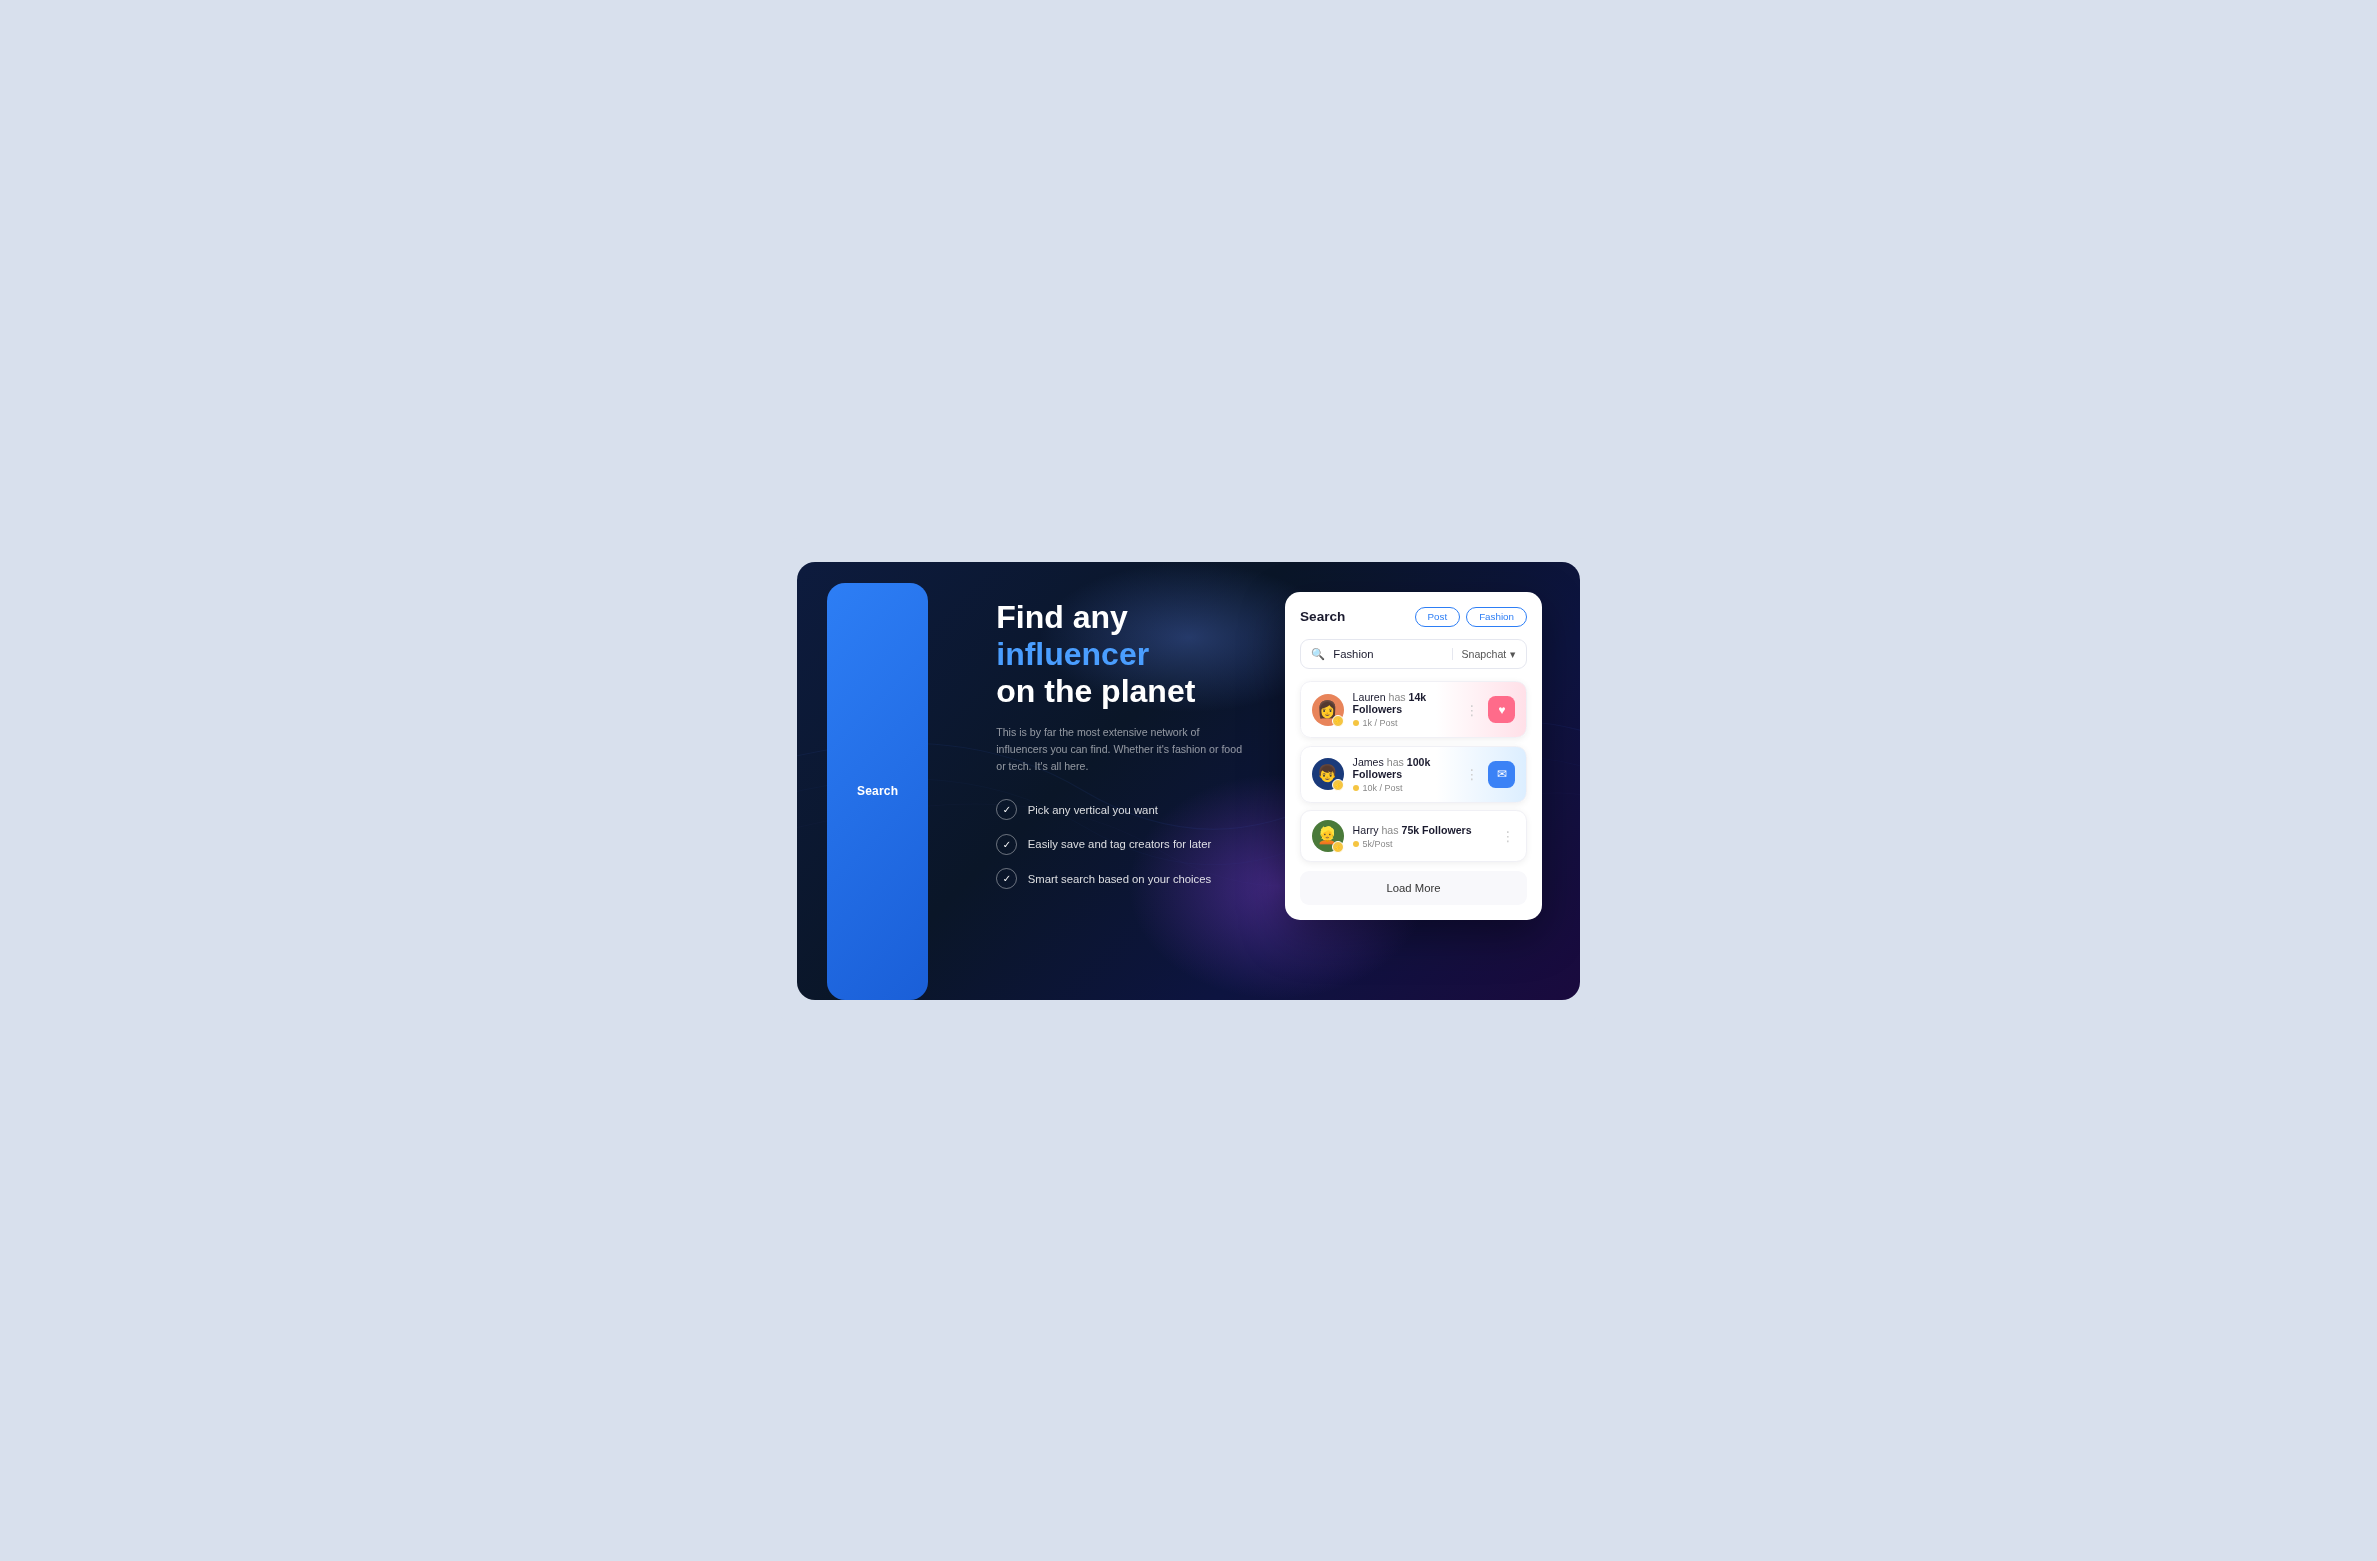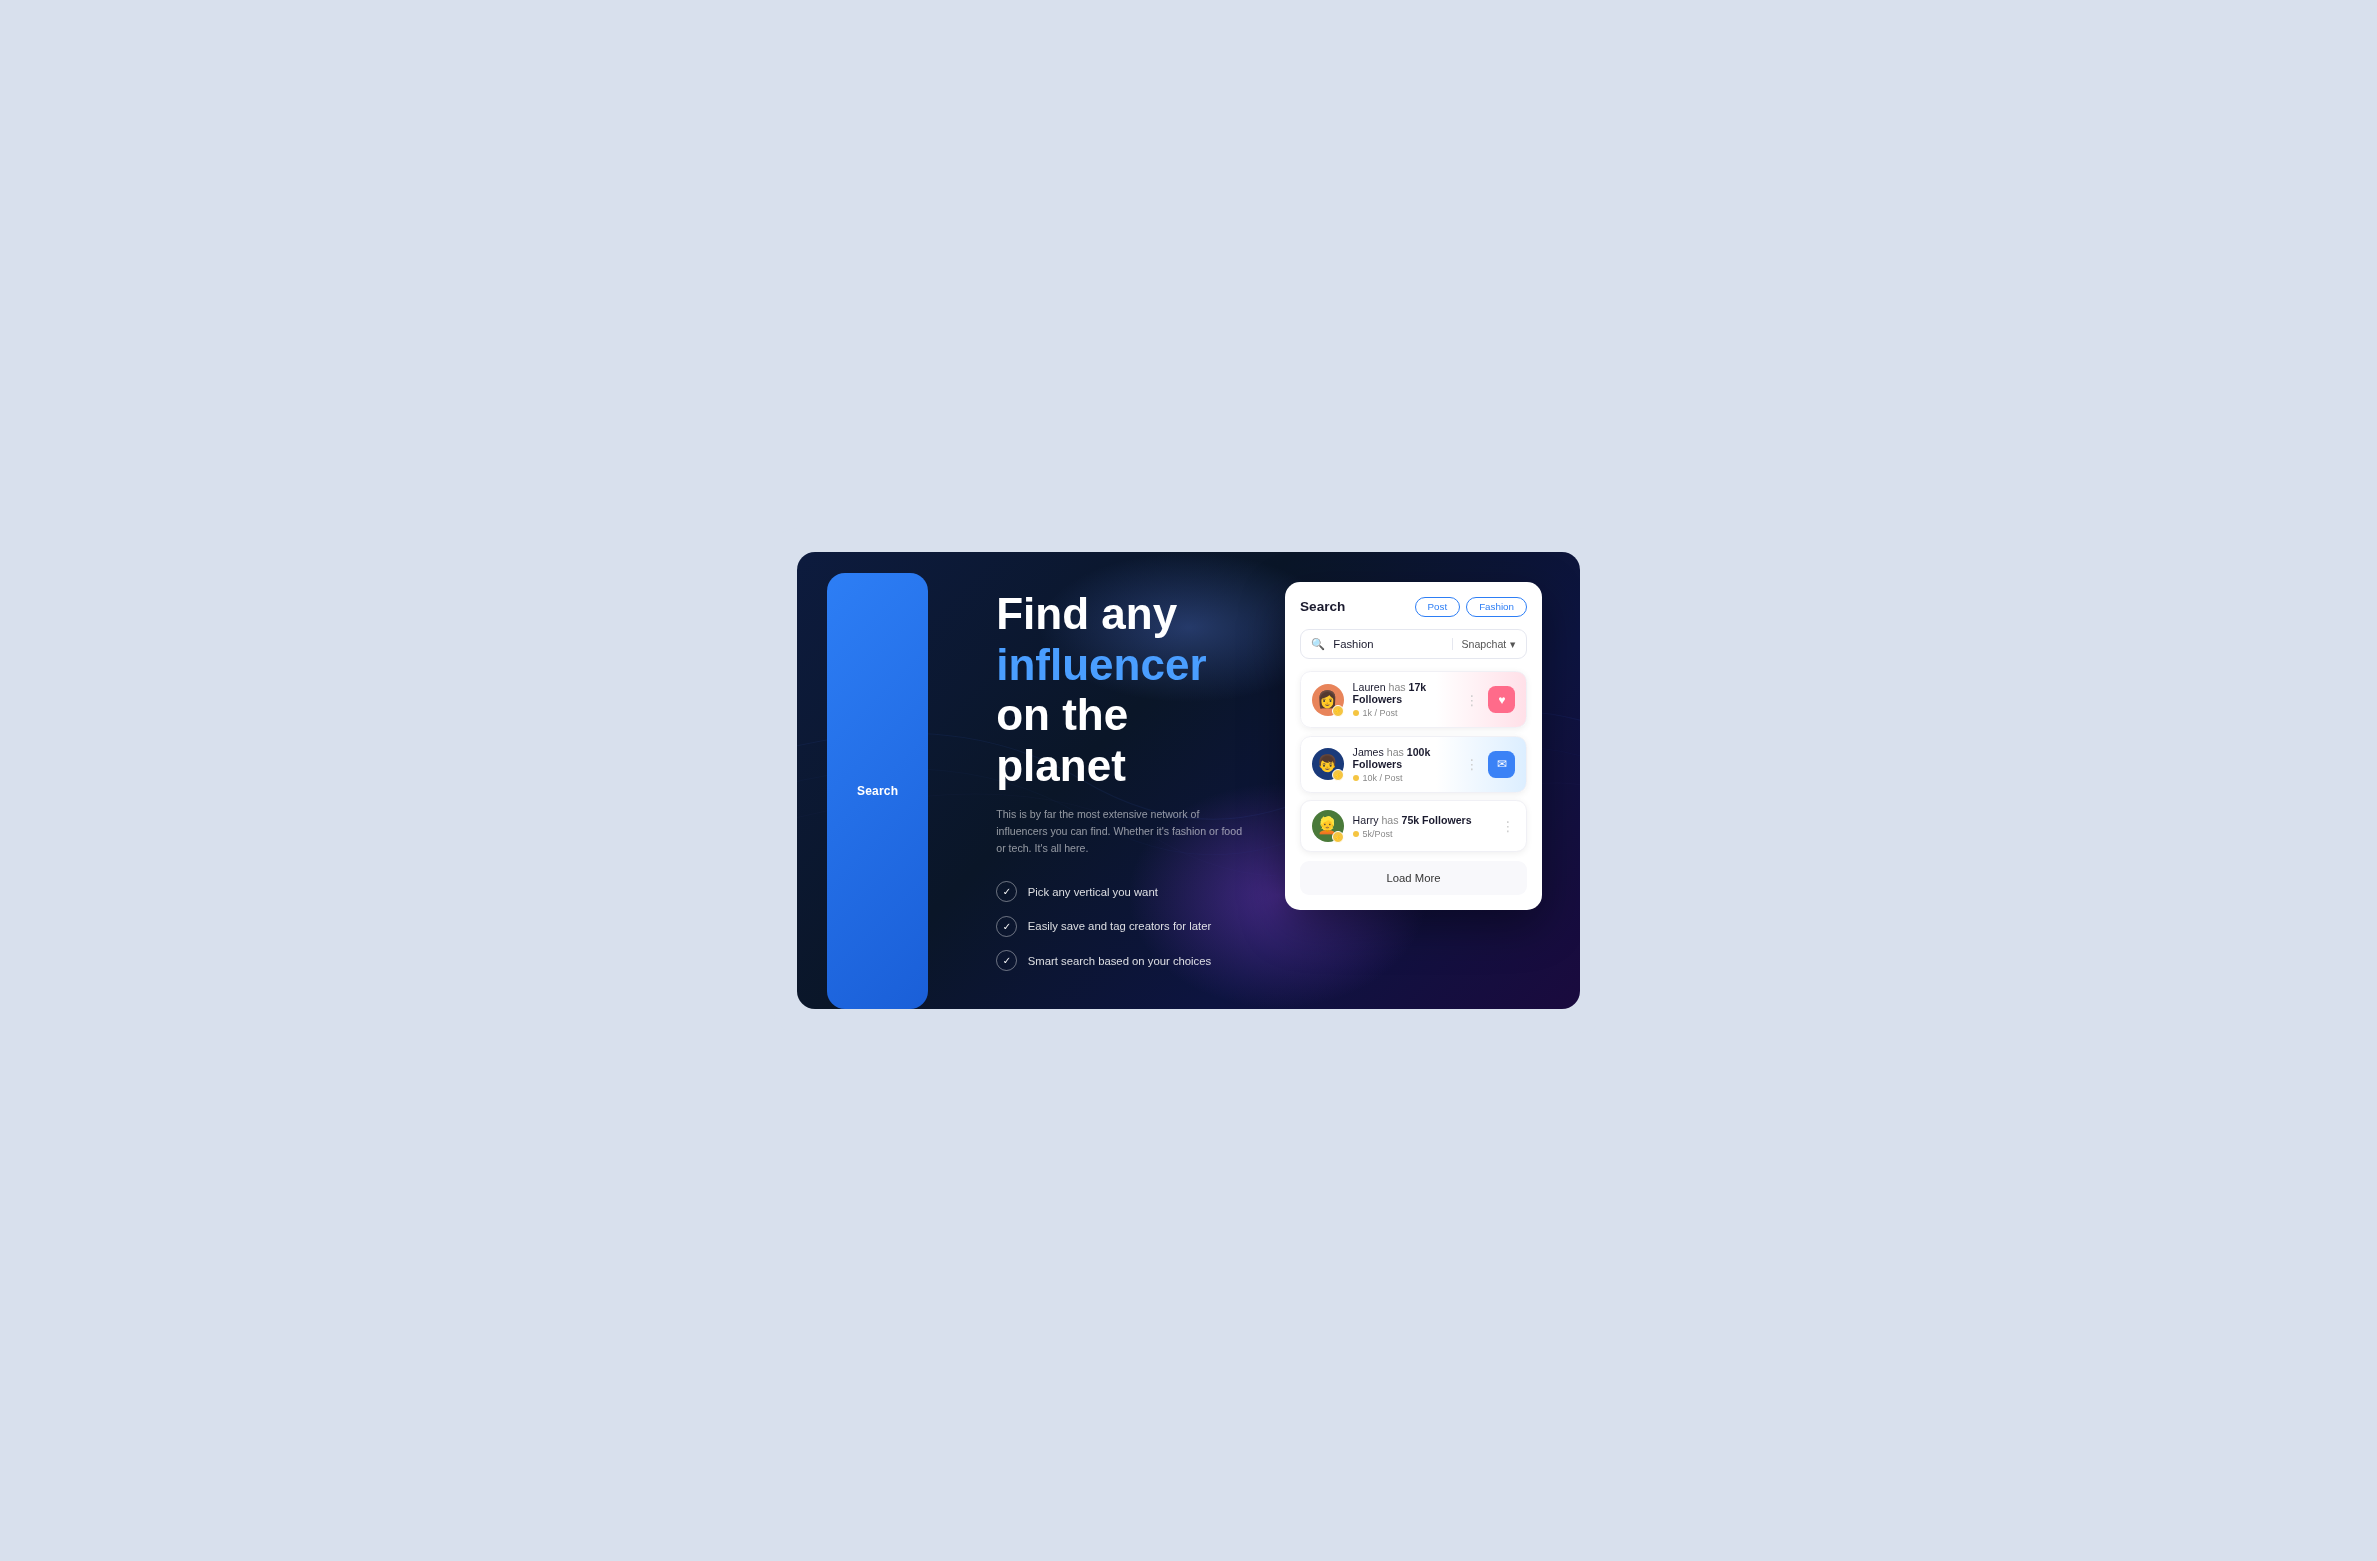--- a/index.html
+++ b/index.html
@@ -79,21 +79,21 @@
       z-index: 10;
       gap: 30px;
       flex: 1;
     }
     .left-section {
       flex: 1;
       color: white;
       padding-top: 7.6px;
     }
     .headline {
-      font-size: 44px;
+      font-size: 32px;
       font-weight: 800;
       line-height: 1.15;
       margin-bottom: 15px;
       color: white;
     }
     .headline .highlight {
       color: #4a9eff;
     }
     .subtitle {
       font-size: 10.6px;
@@ -374,21 +374,21 @@
 
             <div class="influencer-card" style="background: linear-gradient(to right, white 60%, #ffe0e8 100%);">
               <div class="avatar-wrap">
                 <div class="avatar" style="background: #e8845a; font-size: 16.6px;">👩</div>
                 <div class="avatar-badge">⚡</div>
               </div>
               <div class="influencer-info">
                 <div class="influencer-name-line">
                   <span class="name">Lauren</span>
                   <span class="has"> has </span>
-                  <span class="followers">17k Followers</span>
+                  <span class="followers">14k Followers</span>
                 </div>
                 <div class="influencer-stat">
                   <div class="stat-dot"></div>
                   <span>1k / Post</span>
                 </div>
               </div>
               <span class="three-dots">⋮</span>
               <div class="action-icon pink">♥</div>
             </div>
 

